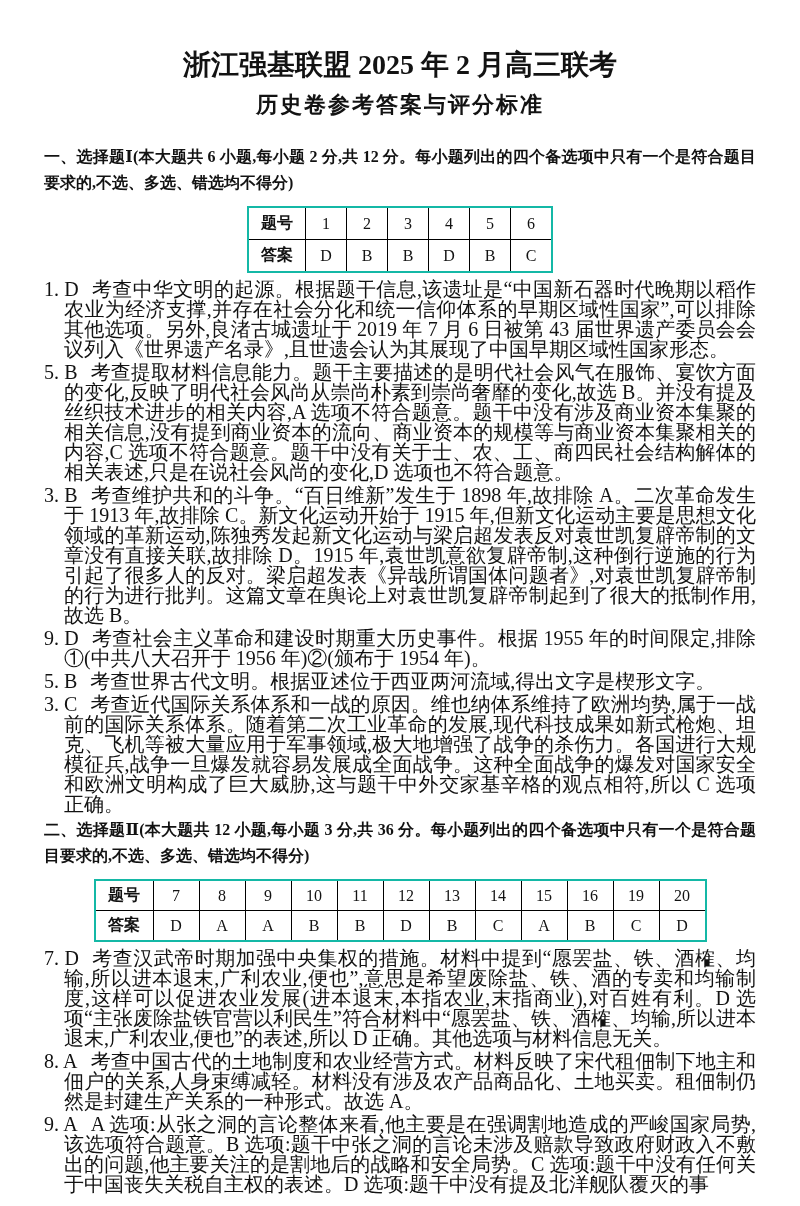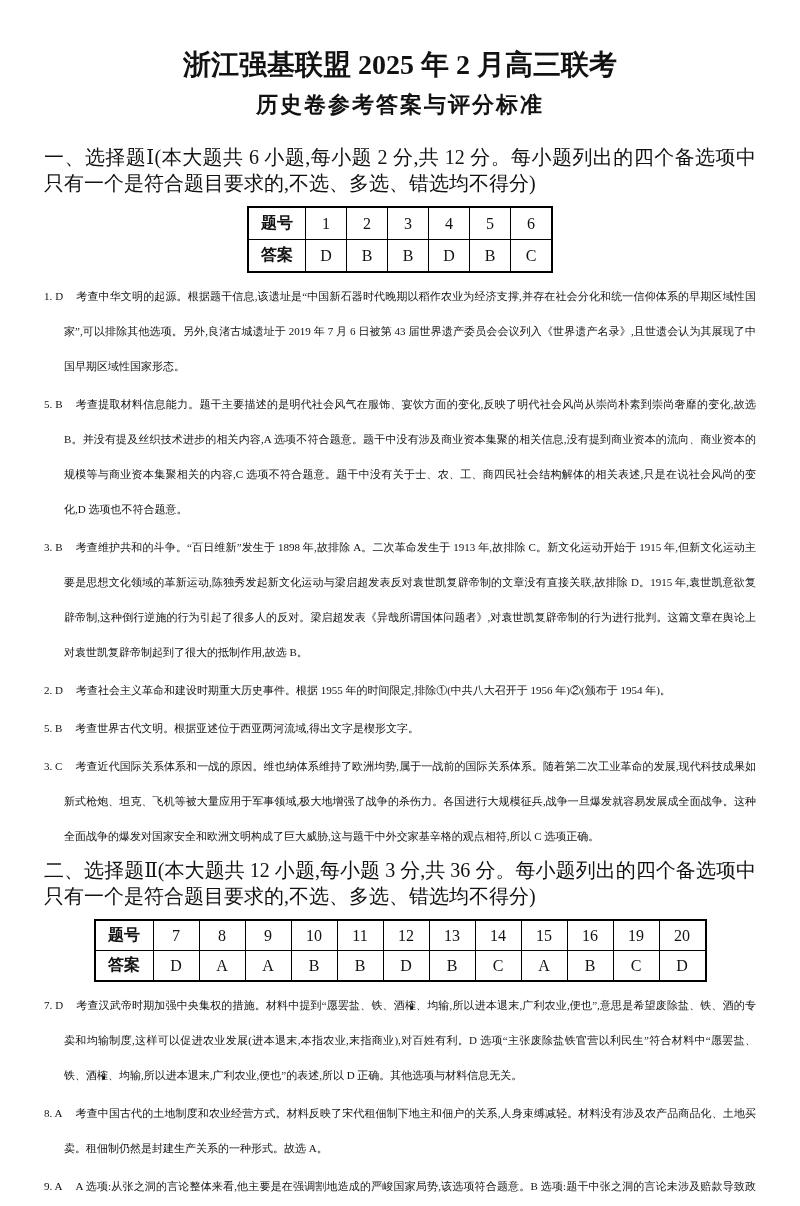--- a/index.html
+++ b/index.html
@@ -10,38 +10,38 @@
     margin:0 auto;
     background:#ffffff;
     color:#121212;
     font-family:"Liberation Serif","DejaVu Serif",serif;
     padding:46px 44px 0 44px;
     overflow:hidden;
   }
   .title1 { font-size:28px; font-weight:bold; text-align:center; margin:0 0 6px 0; }
   .title2 { font-size:22px; font-weight:bold; text-align:center; margin:0 0 24px 0; letter-spacing:2px; }
   .sec-head {
-    font-size:20px; font-weight:normal; line-height:26px;
+    font-size:16px; font-weight:bold; line-height:26px;
     text-align:justify; margin:0;
   }
   .ans-table {
     border-collapse:collapse;
     margin:10px auto 6px auto;
     text-align:center;
     font-size:16px;
-    border:2px solid #000000;
+    border:2px solid #14b8a6;
   }
   .ans-table th, .ans-table td { border:1.5px solid #000; padding:0; text-align:center; }
   .ans-table th { font-weight:bold; }
   .t1 th { width:56px; height:31px; }
   .t1 td { width:40px; height:31px; }
   .t2 th { width:57px; height:29px; }
   .t2 td { width:45px; height:29px; }
   .qitem {
-    font-size:11px; line-height:35px;
+    font-size:20px; line-height:20px;
     text-align:justify;
     margin:3px 0;
     padding-left:20px; text-indent:-20px;
   }
   .qlabel { margin-right:13px; white-space:nowrap; }
 </style>
 </head>
 <body>
 
 <div class="page">
@@ -71,21 +71,21 @@
           <td>D</td>
           <td>B</td>
           <td>C</td>
         </tr>
       </tbody>
     </table>
 
     <div class="qitem"><span class="qlabel">1. D</span><span>考查中华文明的起源。根据题干信息,该遗址是“中国新石器时代晚期以稻作农业为经济支撑,并存在社会分化和统一信仰体系的早期区域性国家”,可以排除其他选项。另外,良渚古城遗址于 2019 年 7 月 6 日被第 43 届世界遗产委员会会议列入《世界遗产名录》,且世遗会认为其展现了中国早期区域性国家形态。</span></div>
     <div class="qitem"><span class="qlabel">5. B</span><span>考查提取材料信息能力。题干主要描述的是明代社会风气在服饰、宴饮方面的变化,反映了明代社会风尚从崇尚朴素到崇尚奢靡的变化,故选 B。并没有提及丝织技术进步的相关内容,A 选项不符合题意。题干中没有涉及商业资本集聚的相关信息,没有提到商业资本的流向、商业资本的规模等与商业资本集聚相关的内容,C 选项不符合题意。题干中没有关于士、农、工、商四民社会结构解体的相关表述,只是在说社会风尚的变化,D 选项也不符合题意。</span></div>
     <div class="qitem"><span class="qlabel">3. B</span><span>考查维护共和的斗争。“百日维新”发生于 1898 年,故排除 A。二次革命发生于 1913 年,故排除 C。新文化运动开始于 1915 年,但新文化运动主要是思想文化领域的革新运动,陈独秀发起新文化运动与梁启超发表反对袁世凯复辟帝制的文章没有直接关联,故排除 D。1915 年,袁世凯意欲复辟帝制,这种倒行逆施的行为引起了很多人的反对。梁启超发表《异哉所谓国体问题者》,对袁世凯复辟帝制的行为进行批判。这篇文章在舆论上对袁世凯复辟帝制起到了很大的抵制作用,故选 B。</span></div>
-    <div class="qitem"><span class="qlabel">2. D</span><span>考查社会主义革命和建设时期重大历史事件。根据 1955 年的时间限定,排除①(中共八大召开于 1956 年)②(颁布于 1954 年)。</span></div>
+    <div class="qitem"><span class="qlabel">9. D</span><span>考查社会主义革命和建设时期重大历史事件。根据 1955 年的时间限定,排除①(中共八大召开于 1956 年)②(颁布于 1954 年)。</span></div>
     <div class="qitem"><span class="qlabel">5. B</span><span>考查世界古代文明。根据亚述位于西亚两河流域,得出文字是楔形文字。</span></div>
     <div class="qitem"><span class="qlabel">3. C</span><span>考查近代国际关系体系和一战的原因。维也纳体系维持了欧洲均势,属于一战前的国际关系体系。随着第二次工业革命的发展,现代科技成果如新式枪炮、坦克、飞机等被大量应用于军事领域,极大地增强了战争的杀伤力。各国进行大规模征兵,战争一旦爆发就容易发展成全面战争。这种全面战争的爆发对国家安全和欧洲文明构成了巨大威胁,这与题干中外交家基辛格的观点相符,所以 C 选项正确。</span></div>
   </div>
 
   <div>
     <p class="sec-head">二、选择题Ⅱ(本大题共 12 小题,每小题 3 分,共 36 分。每小题列出的四个备选项中只有一个是符合题目要求的,不选、多选、错选均不得分)</p>
 
     <table class="ans-table t2">
       <tbody>
         <tr>

